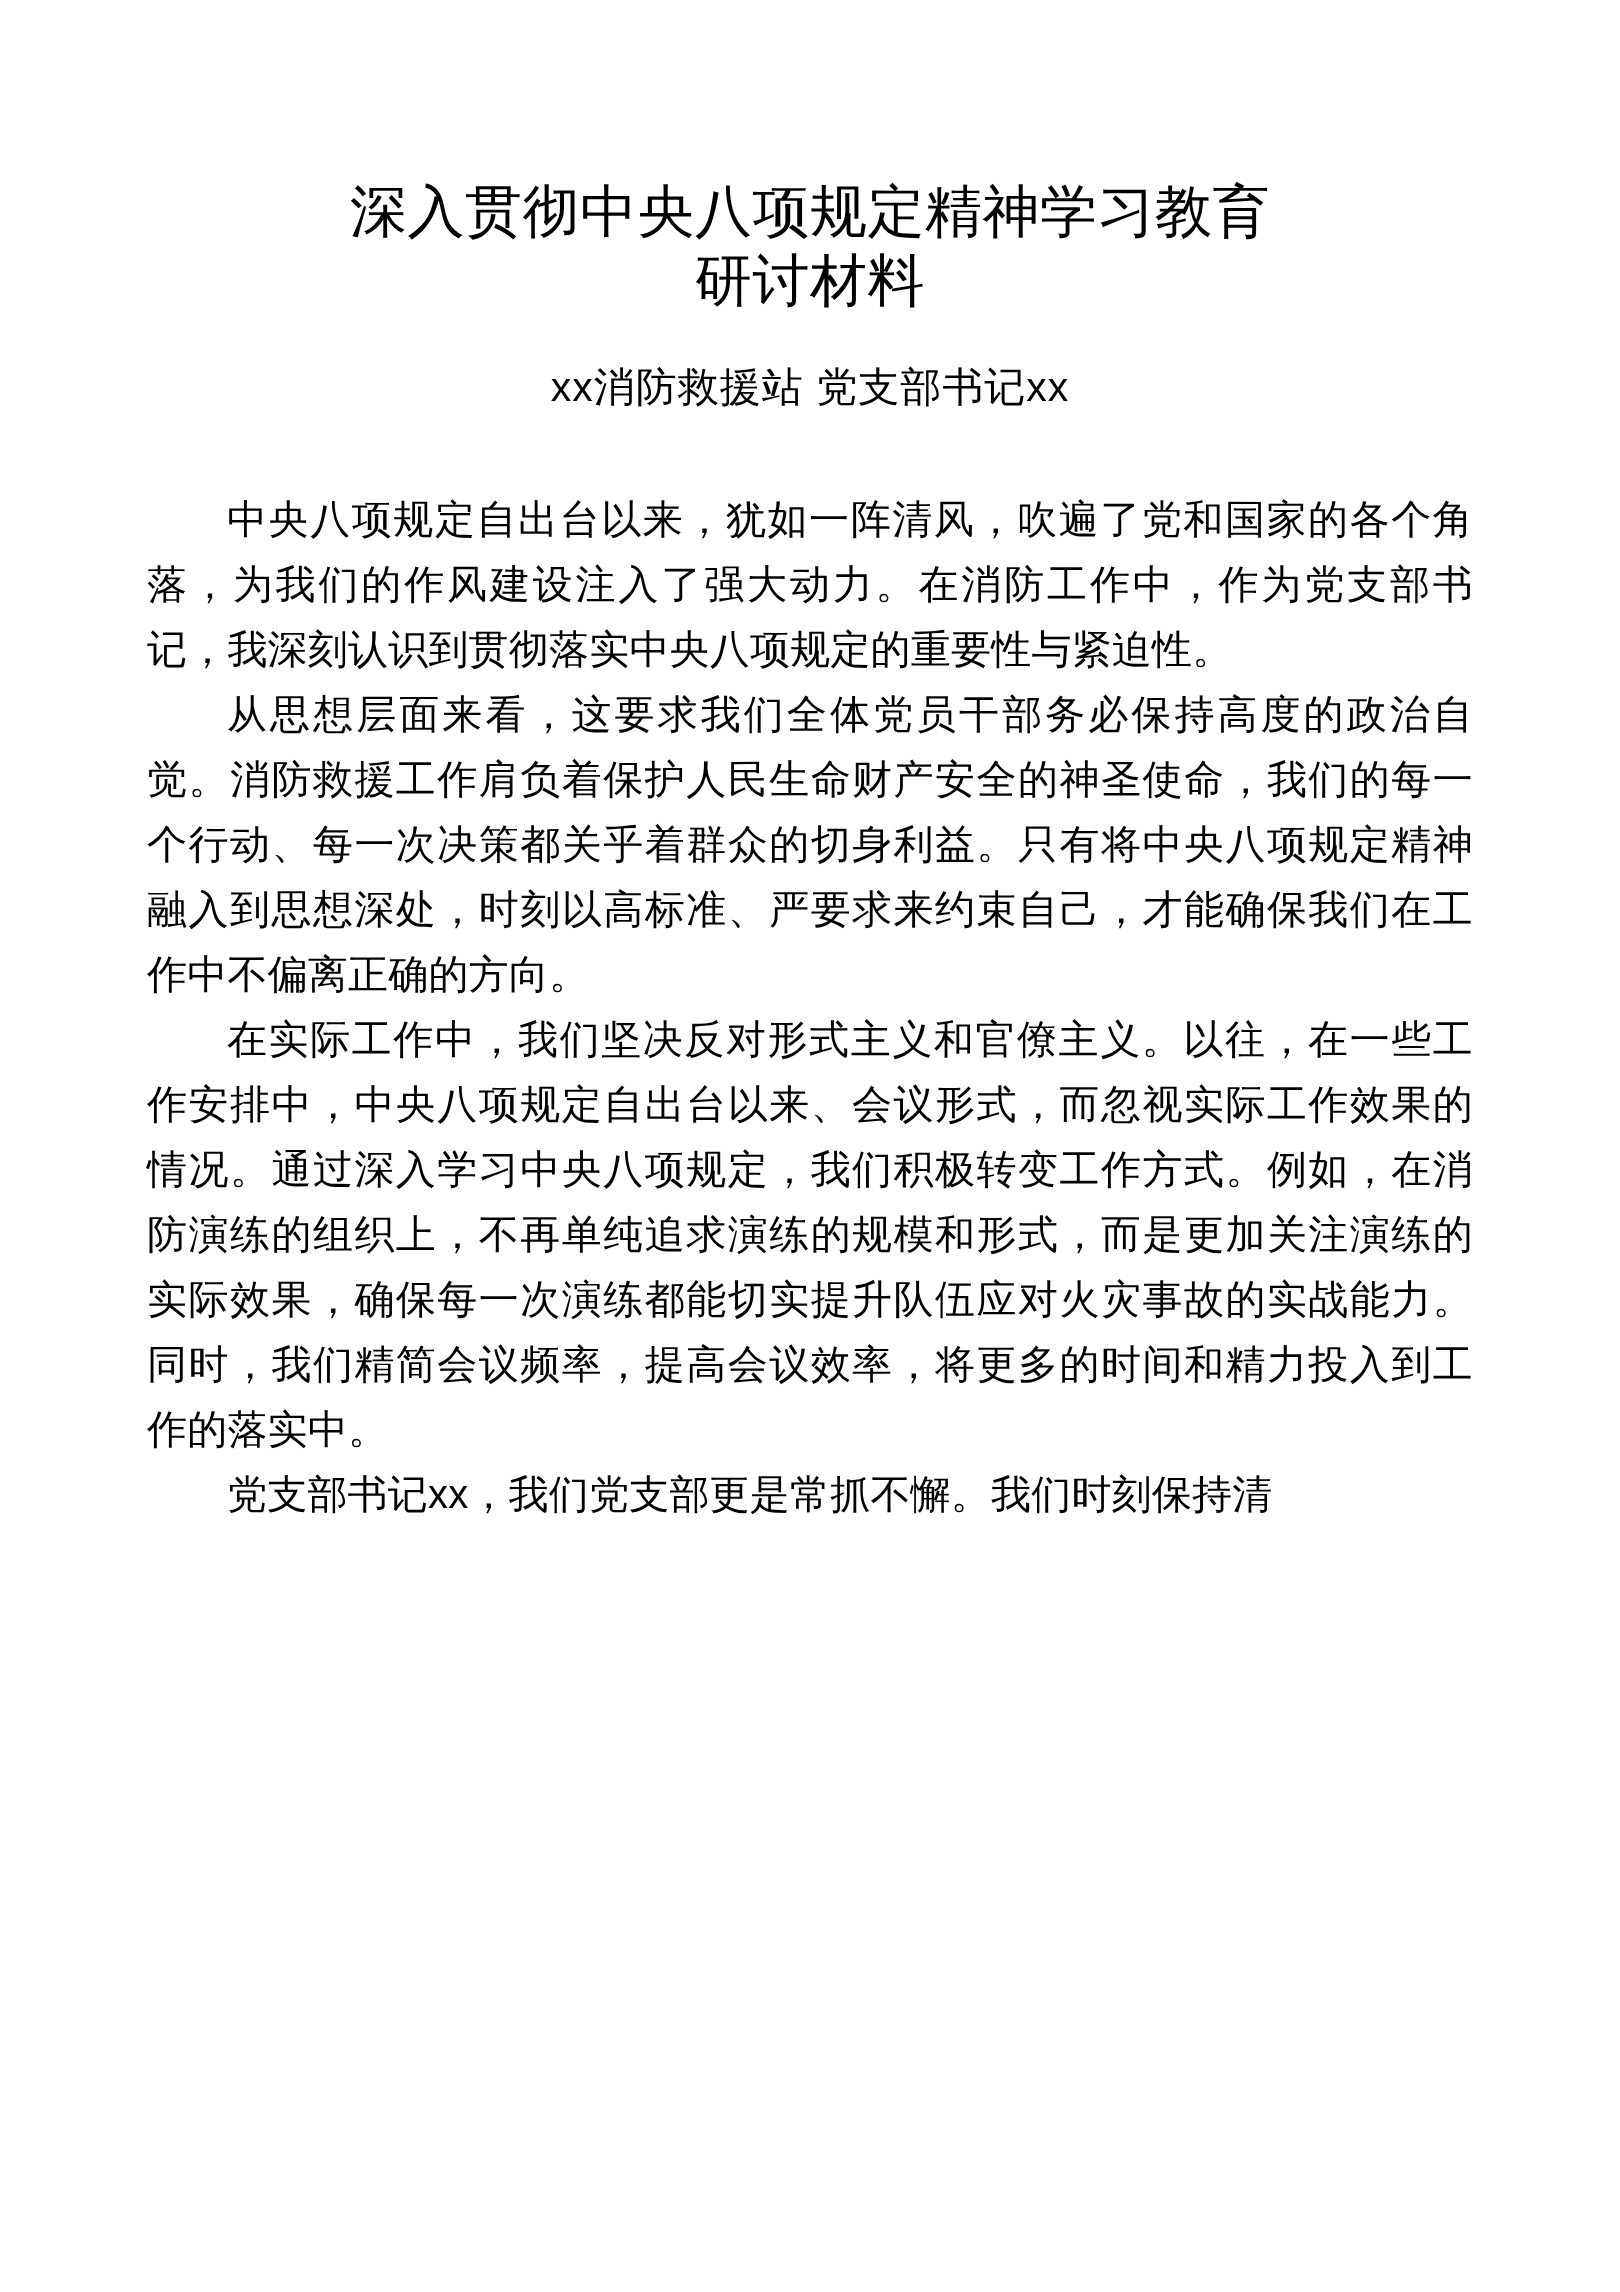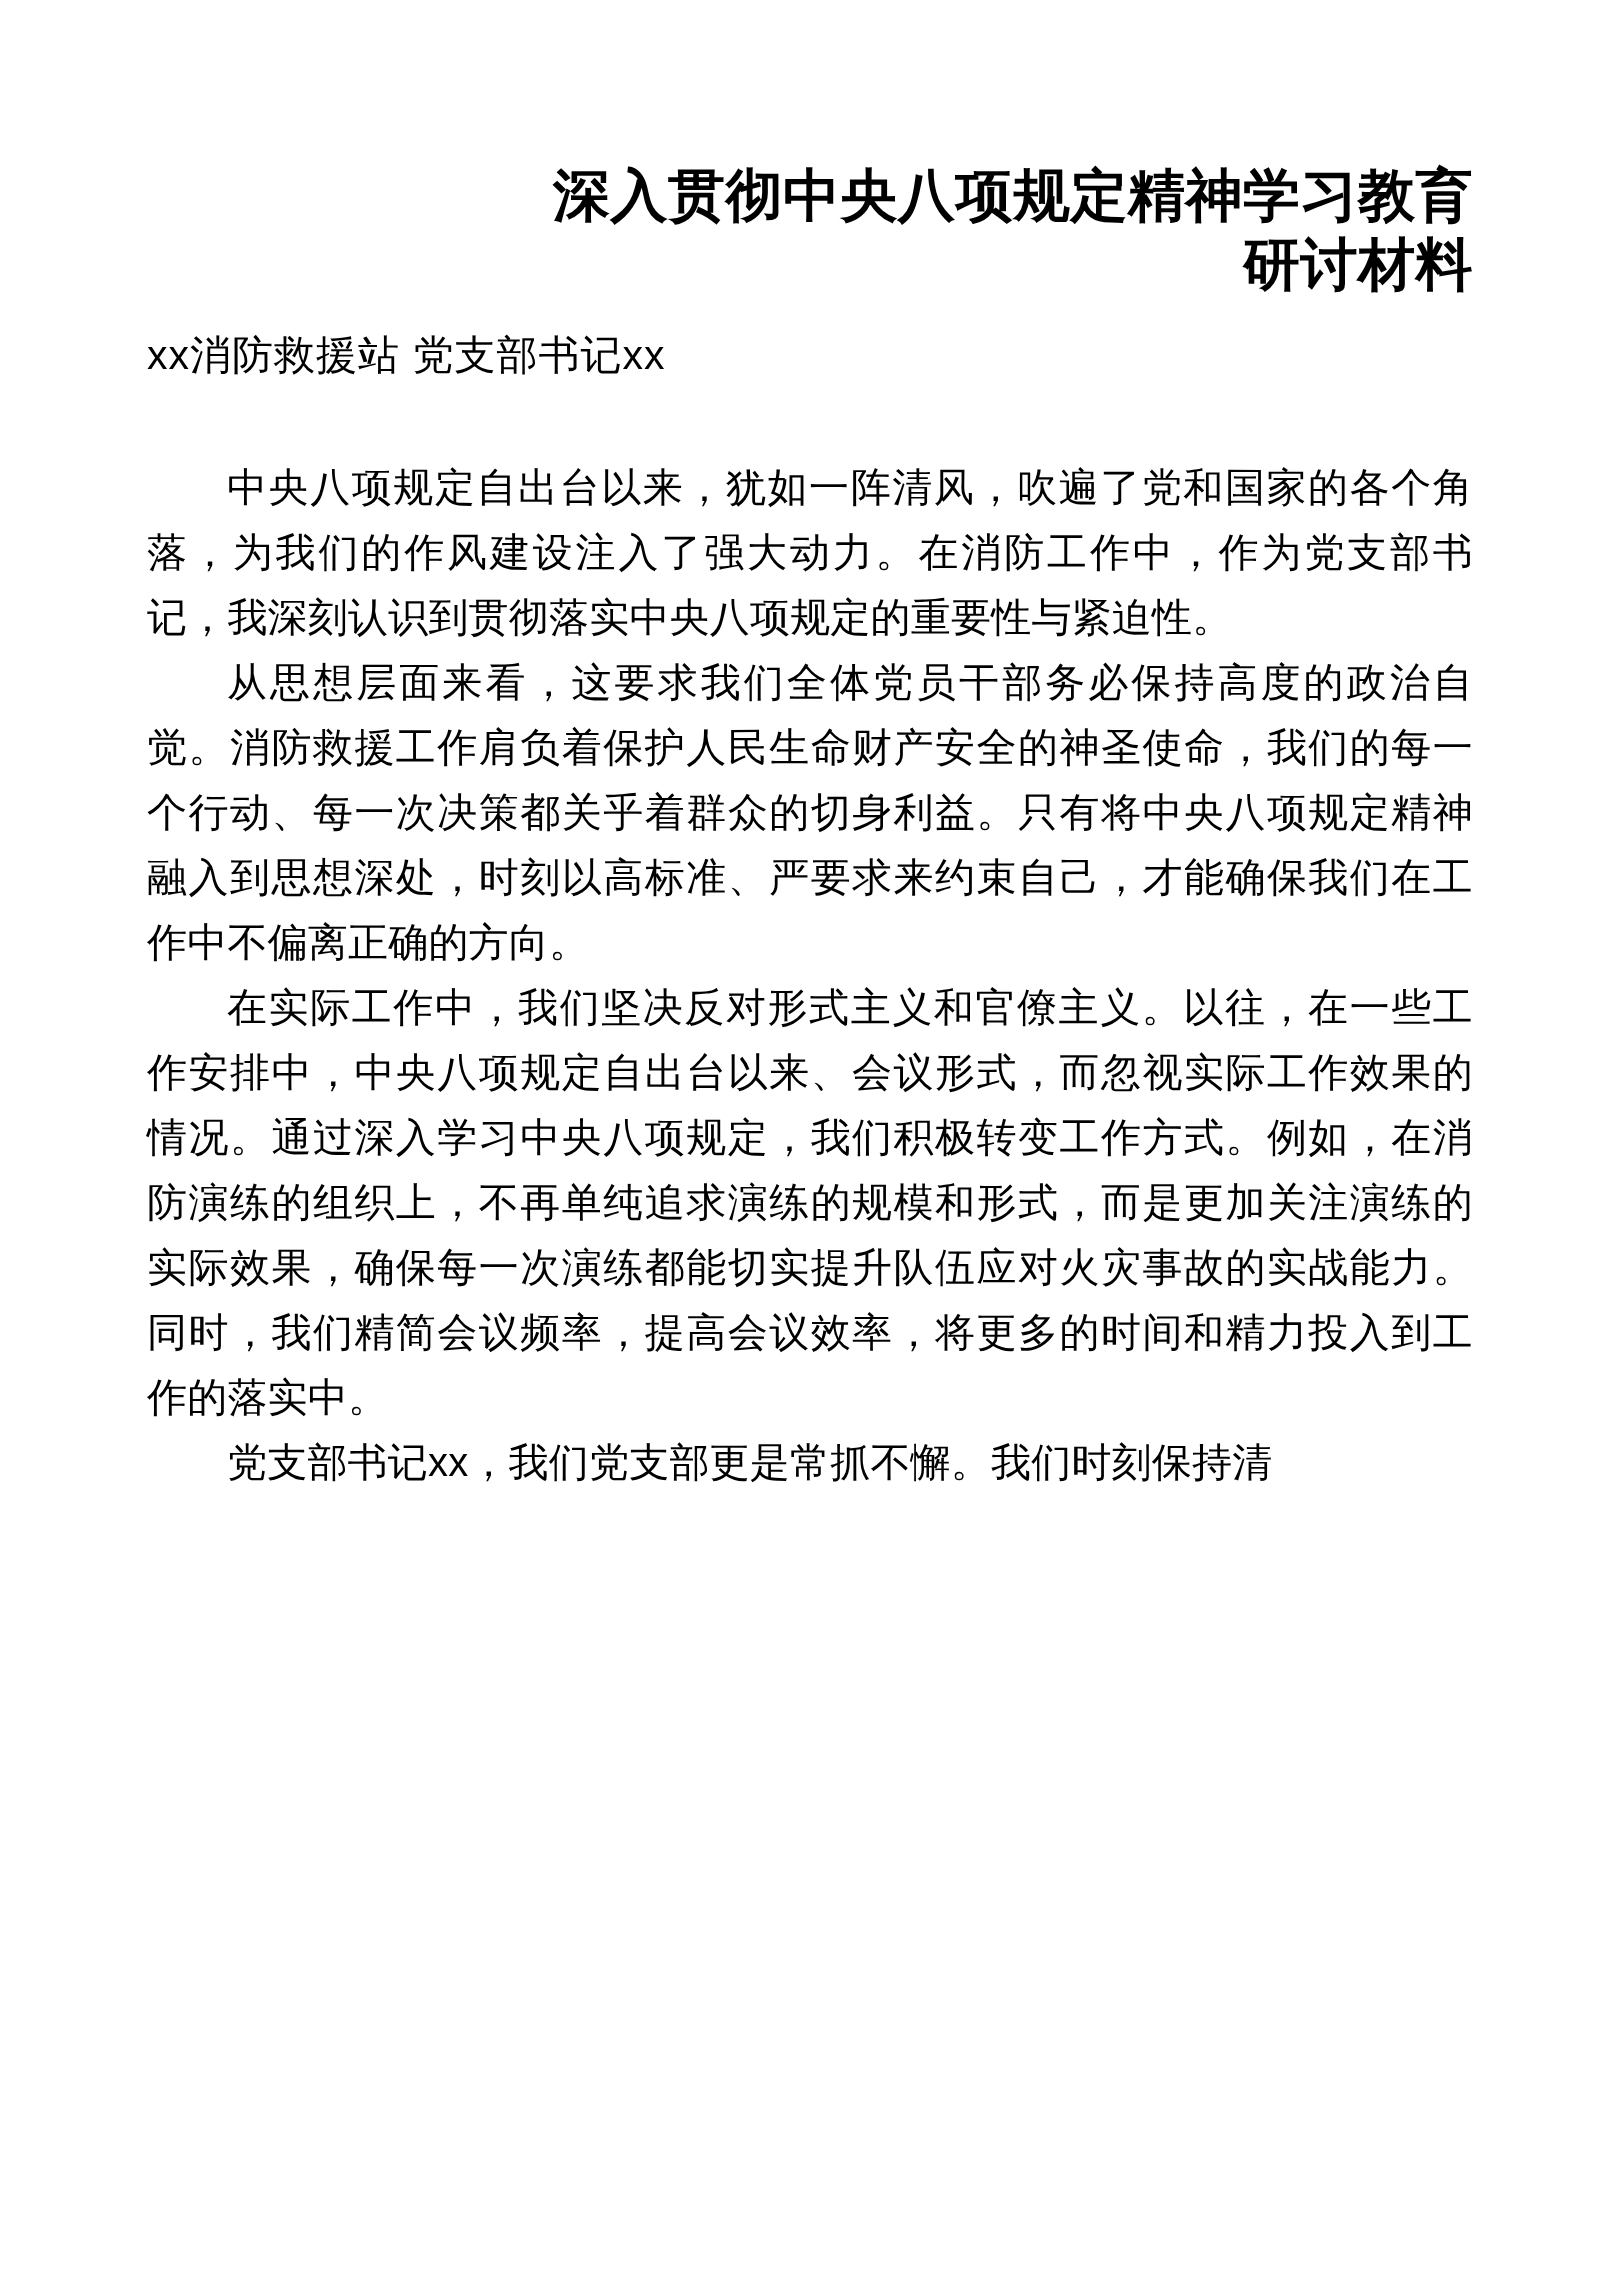--- a/index.html
+++ b/index.html
@@ -20,34 +20,34 @@
   .page {
     position: relative;
     box-sizing: border-box;
     width: 1620px;
     height: 2293px;
     background: #ffffff;
     padding: 147px 147px 0 147px;
   }
 
   .doc-title {
-    text-align: right;
+    text-align: center;
     font-size: 57px;
-    font-weight: 700;
+    font-weight: 400;
     line-height: 1.22;
     letter-spacing: 0.5px;
-    margin: 0;
+    margin: 16px;
     padding-top: 13.7px;
   }
   .doc-title .title-line {
     display: block;
   }
 
   .doc-subtitle {
-    text-align: left;
+    text-align: center;
     font-size: 41px;
     font-weight: 400;
     line-height: 1.3;
     margin: 0;
     padding-top: 29px;
     letter-spacing: 1px;
   }
 
   .body-text {
     margin-top: 73px;

